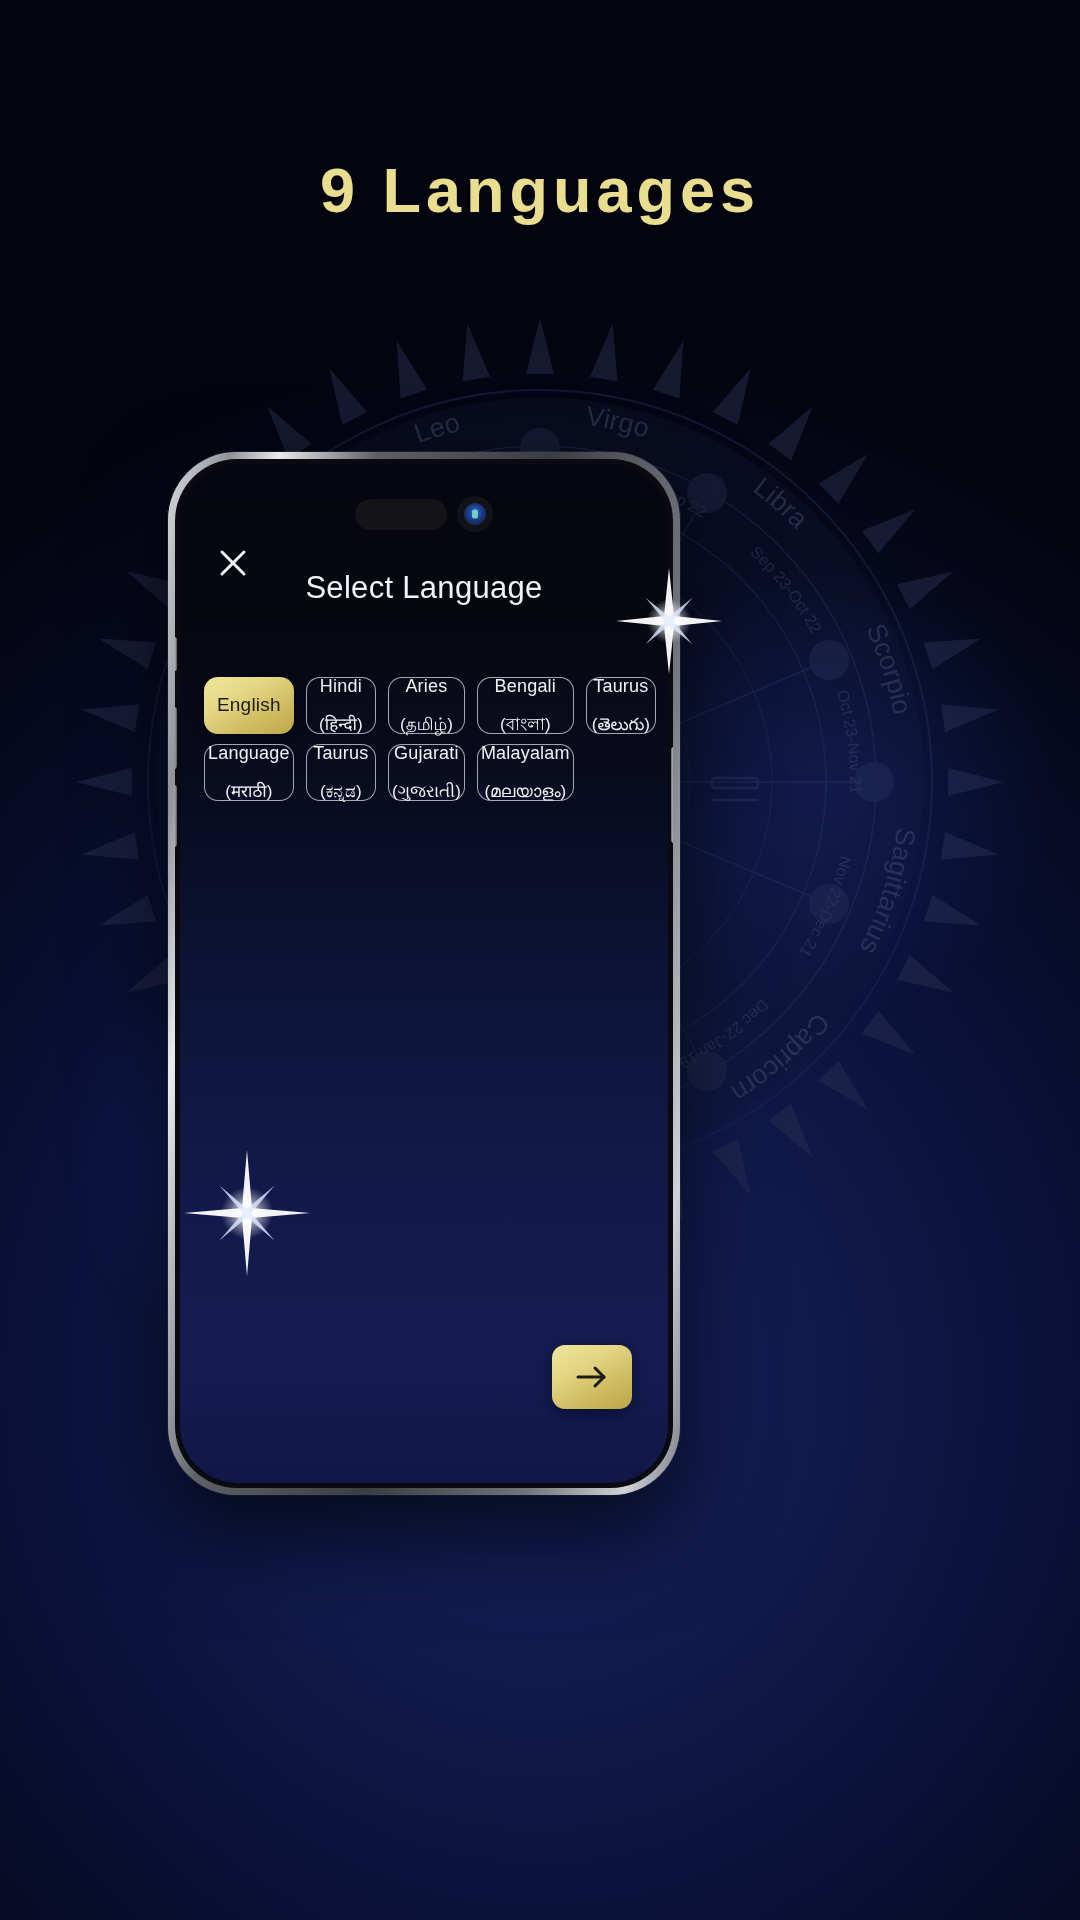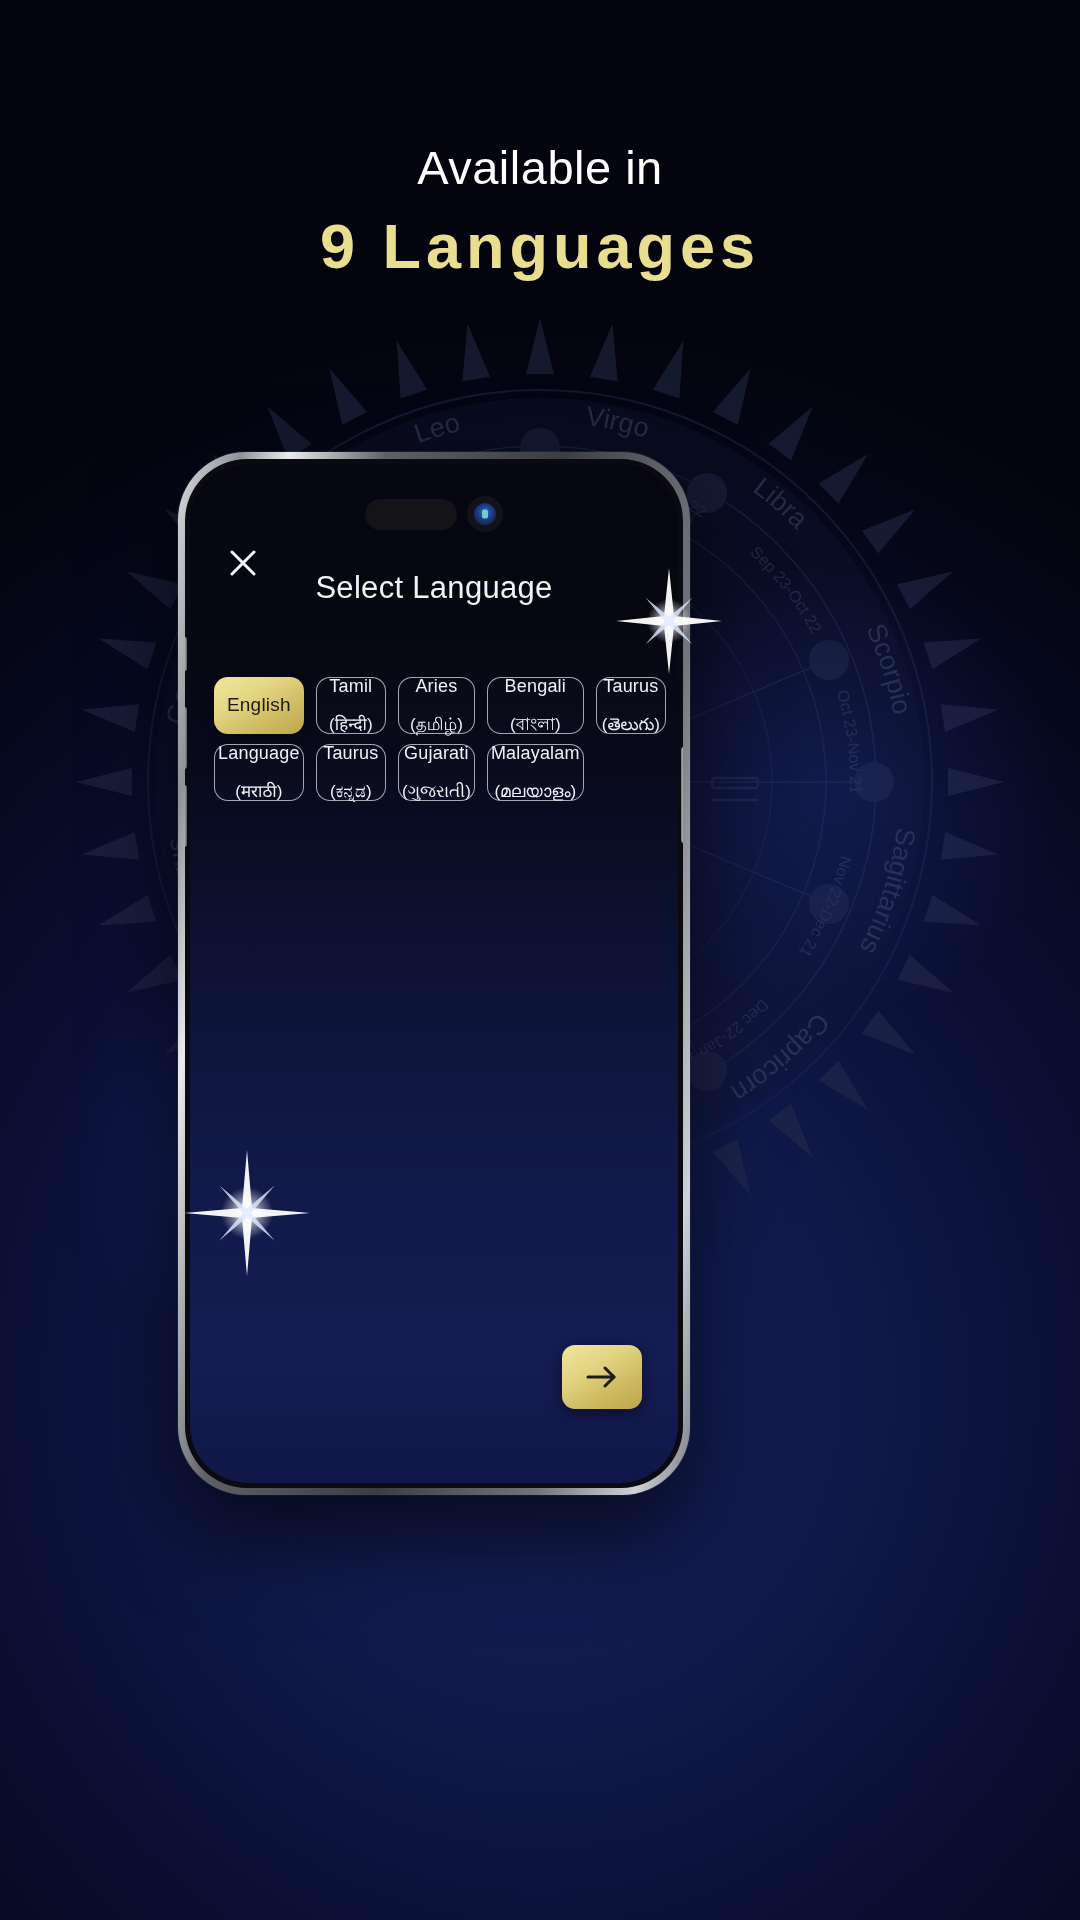--- a/index.html
+++ b/index.html
@@ -55,21 +55,21 @@
     font-size: 63px;
     font-weight: 700;
     color: #e9de8f;
     letter-spacing: 5px;
     line-height: 1.15;
   }
 
   
   #phone {
     position: absolute;
-    left: 178px;
+    left: 168px;
     top: 452px;
     width: 512px;
     height: 1043px;
     border-radius: 68px;
     background: linear-gradient(100deg, #d8dadd 0%, #8f9399 9%, #e9ebee 16%, #5d6166 30%, #3a3d42 55%, #71757b 78%, #cfd2d6 92%, #7c8085 100%);
     padding: 7px;
     box-shadow: 0 40px 90px rgba(0,0,0,.65), 0 0 0 1px rgba(255,255,255,.08);
     z-index: 6;
   }
   #phone-inner {
@@ -450,21 +450,20 @@
         <path d="M436 236 q34 -14 68 0 l-6 22 q-28 -10 -56 0 z"></path>
         <path d="M470 250 v52 M452 302 h36"></path>
         <rect x="642" y="466" width="46" height="10" rx="3"></rect>
         <path d="M642 488 h46"></path>
         <path d="M252 462 l24 -26 24 26 z"></path>
       </g>
     </svg>
   </div>
 
   <div class="headline-block">
-    <div class="headline-top">Available in</div>
     <div class="headline-gold">9 Languages</div>
   </div>
 
   <div class="sparkle" id="sparkle-a">
     <svg viewBox="0 0 110 110" xmlns="http://www.w3.org/2000/svg">
       <defs>
         <radialGradient id="sg1">
             <stop offset="0%" stop-color="#ffffff" stop-opacity=".95"></stop>
             <stop offset="100%" stop-color="#ffffff" stop-opacity="0"></stop>
           </radialGradient>
@@ -512,21 +511,21 @@
           </svg>
         </div>
 
         <div id="screen-title">Select Language</div>
 
         <div id="lang-grid">
             <div class="lang-btn selected single">
               <span class="lang-en">English</span>
             </div>
             <div class="lang-btn">
-              <span class="lang-en">Tamil</span>
+              <span class="lang-en">Hindi</span>
               <span class="lang-native">(हिन्दी)</span>
             </div>
             <div class="lang-btn">
               <span class="lang-en">Aries</span>
               <span class="lang-native">(தமிழ்)</span>
             </div>
             <div class="lang-btn">
               <span class="lang-en">Bengali</span>
               <span class="lang-native">(বাংলা)</span>
             </div>

